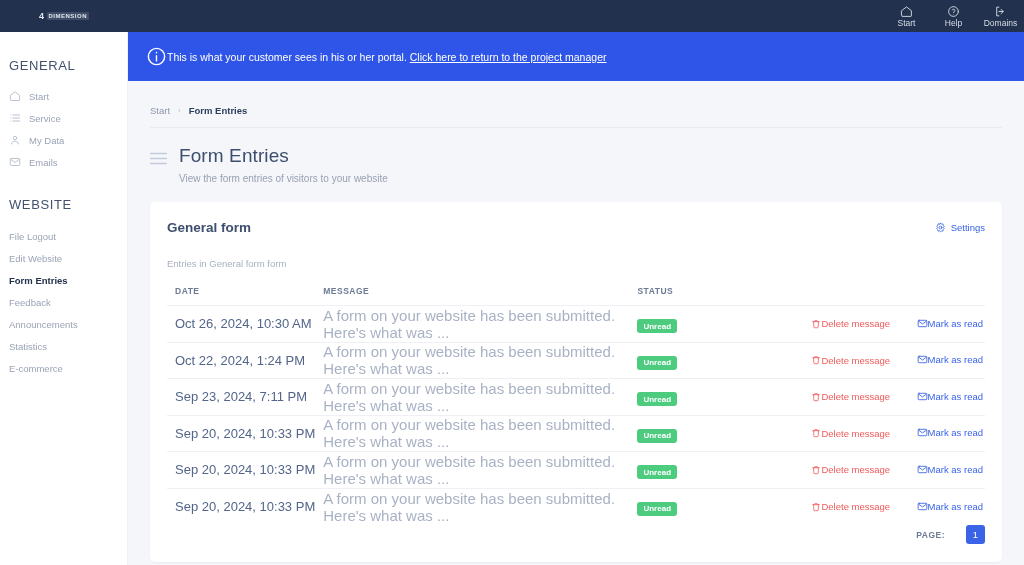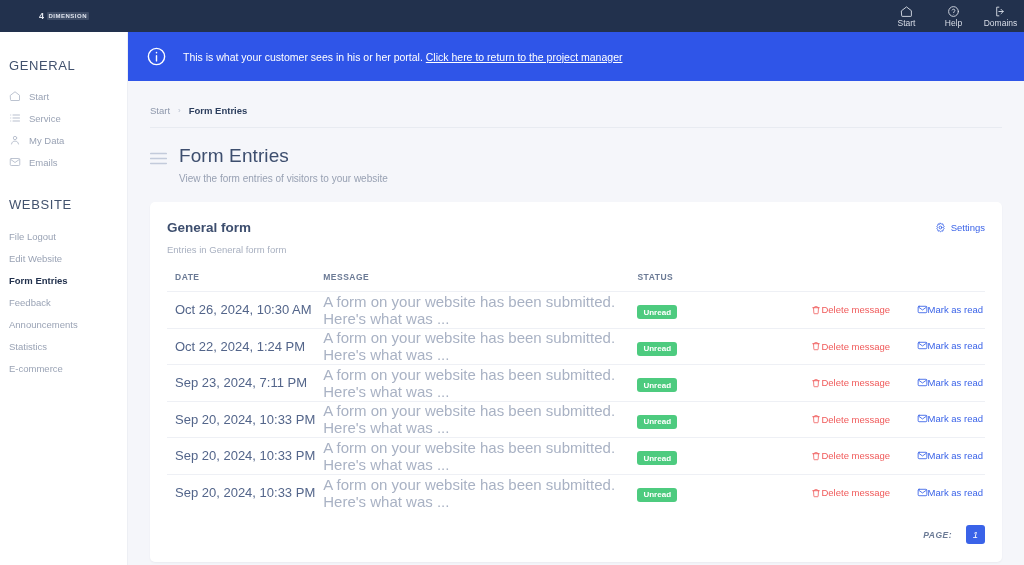--- a/index.html
+++ b/index.html
@@ -66,21 +66,21 @@
   
   .content {
     position: absolute; top: 32px; left: 128px;
     width: 896px; height: 533px;
     background: #f5f6fa;
     overflow: hidden;
   }
 
   .notice {
     height: 49px; background: #2f55e8; color: #fff;
-    display: flex; align-items: center; padding-left: 18px; gap: 16px;
+    display: flex; align-items: center; padding-left: 18px; 
   }
   .notice-icon svg { display: block; }
   .notice-text { font-size: 10.5px; }
   .notice-text a { color: #fff; text-decoration: underline; }
 
   .breadcrumb {
     height: 34px; display: flex; align-items: center; gap: 8px;
     padding: 0 22px; margin-top: 12px; font-size: 9.5px;
   }
   .bc-link { color: #8d97ab; cursor: pointer; }
@@ -98,21 +98,21 @@
   .page-sub { font-size: 10px; color: #98a1b3; margin-top: 6px; }
 
   .card {
     margin: 0 22px; background: #fff;
     border-radius: 5px; height: 360px;
     box-shadow: 0 1px 2px rgba(30,40,70,.05);
     padding: 18px 17px 0 17px; position: relative;
   }
   .card-head { display: flex; align-items: flex-start; }
   .card-title { font-size: 13.5px; color: #3d4e6e; font-weight: 700; }
-  .card-sub { font-size: 9.5px; color: #a8b0c0; margin-top: 9px; }
+  .card-sub { font-size: 9.5px; color: #a8b0c0; margin-top: 23px; }
   .settings-btn {
     margin-left: auto; display: flex; align-items: center; gap: 5px;
     color: #3a63e8; font-size: 9.5px; cursor: pointer; padding-top: 2px;
   }
   .settings-btn svg { display: block; }
 
   table.entries { width: 100%; border-collapse: collapse; margin-top: 17px; }
   table.entries th {
     text-align: left; font-size: 8.5px; color: #6b7a95; font-weight: 700;
     letter-spacing: .5px; padding: 0 0 9px 0;
@@ -135,21 +135,21 @@
   .act {
     display: inline-flex; align-items: center; 
     font-size: 9.5px; cursor: pointer; margin-left: 22px;
   }
   .act.delete { color: #f05a5a; }
   .act.read { color: #3a63e8; }
   .act svg { display: block; }
 
   .pager {
     position: absolute; right: 17px; bottom: 18px;
-    display: flex; align-items: center; gap: 14px; font-style: italic;
+    display: flex; align-items: center; gap: 21px;
   }
   .pager-label { font-size: 8.5px; color: #6b7a95; font-weight: 700; letter-spacing: .5px; }
   .pager-num {
     background: #3a63e8; color: #fff; font-size: 9.5px;
     width: 19px; height: 19px; border-radius: 3px;
     display: flex; align-items: center; justify-content: center; cursor: pointer;
   }
 </style>
 </head>
 <body>

